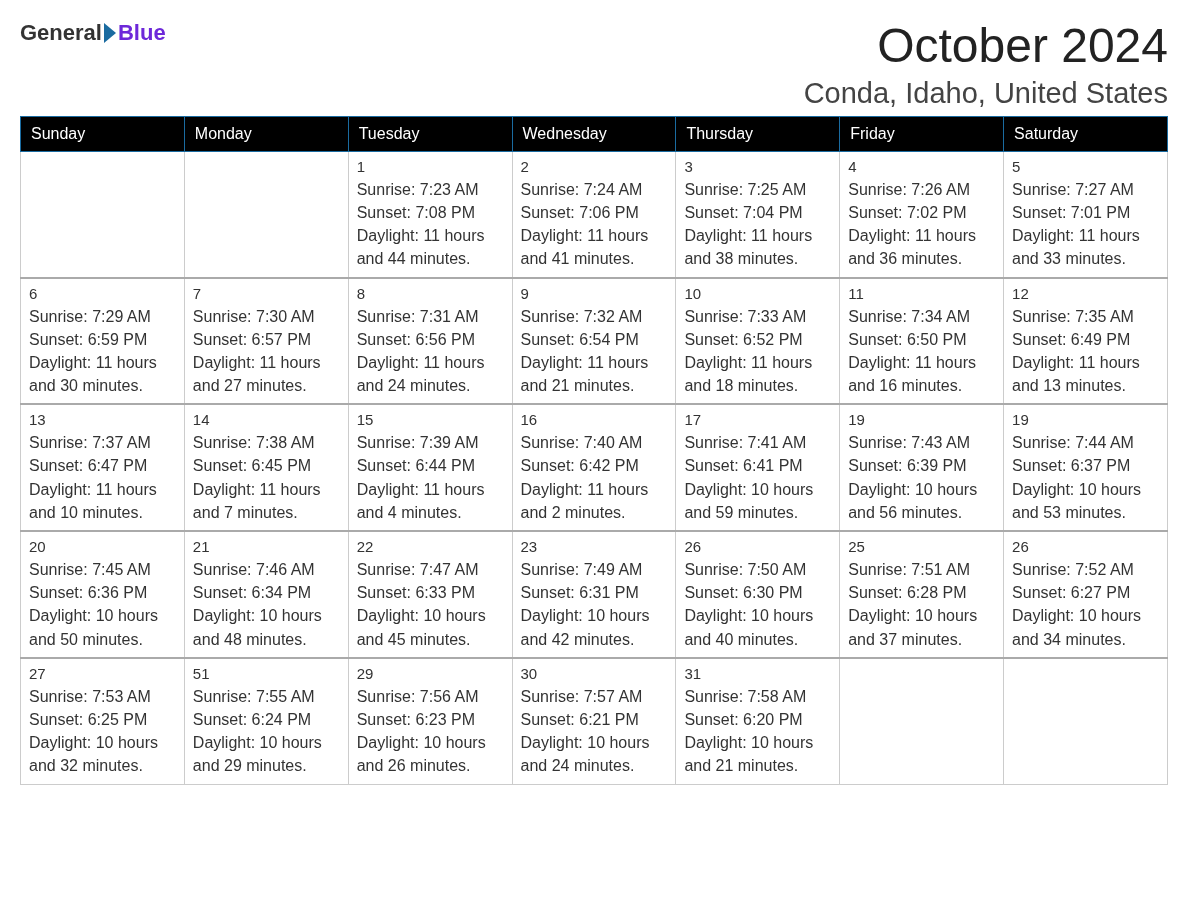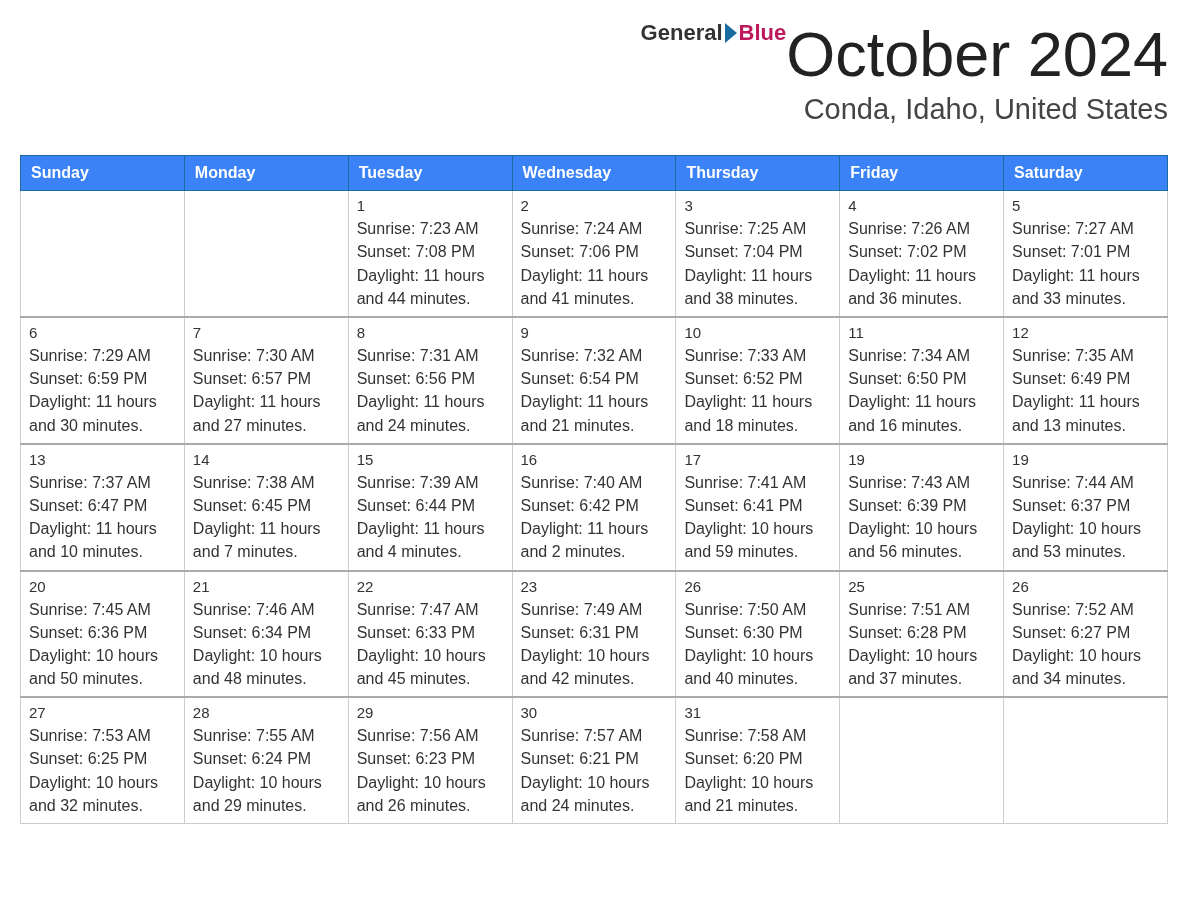--- a/index.html
+++ b/index.html
@@ -5,23 +5,23 @@
     * { box-sizing: border-box; margin: 0; padding: 0; }
     body {
       font-family: Arial, sans-serif;
       background: #fff;
       padding: 20px;
       width: 1188px;
       min-height: 918px;
     }
     .header-area {
       display: flex;
-      justify-content: flex-end;
+      justify-content: space-between;
       align-items: flex-start;
-      margin-bottom: 29px;
+      margin-bottom: 6px;
     }
     .logo-container {
       display: flex;
       flex-direction: column;
       align-items: flex-start;
     }
     .logo-text {
       display: flex;
       align-items: center;
       font-size: 22px;
@@ -35,48 +35,48 @@
     .logo-arrow {
       width: 0;
       height: 0;
       border-left: 12px solid #1a6ba0;
       border-top: 10px solid transparent;
       border-bottom: 10px solid transparent;
       margin: 0 2px;
       display: inline-block;
     }
     .logo-blue {
-      color: #be185d;
+      color: #6d28d9;
       font-weight: bold;
     }
     .title-area {
       text-align: right;
     }
     .month-title {
-      font-size: 63px;
+      font-size: 48px;
       font-weight: normal;
       color: #222;
       line-height: 1.1;
     }
     .location-title {
       font-size: 29px;
       color: #444;
       margin-top: 4px;
     }
     .calendar-table {
       width: 100%;
       border-collapse: collapse;
       border: 1px solid #ccc;
     }
     .calendar-table th {
-      background-color: #3b82f6;
+      background-color: #000000;
       color: #fff;
       padding: 8px 10px;
       font-size: 16px;
-      font-weight: bold;
+      font-weight: normal;
       text-align: left;
       border: 1px solid #1a6ba0;
     }
     .calendar-table td {
       vertical-align: top;
       padding: 6px 8px;
       border: 1px solid #ccc;
       font-size: 12.5px;
       color: #333;
       min-width: 160px;
@@ -245,21 +245,21 @@
           <span class="day-number">26</span>
           <div class="day-info">Sunrise: 7:52 AM<br>Sunset: 6:27 PM<br>Daylight: 10 hours and 34 minutes.</div>
         </td>
       </tr>
       <tr class="row-divider">
         <td>
           <span class="day-number">27</span>
           <div class="day-info">Sunrise: 7:53 AM<br>Sunset: 6:25 PM<br>Daylight: 10 hours and 32 minutes.</div>
         </td>
         <td>
-          <span class="day-number">28</span>
+          <span class="day-number">51</span>
           <div class="day-info">Sunrise: 7:55 AM<br>Sunset: 6:24 PM<br>Daylight: 10 hours and 29 minutes.</div>
         </td>
         <td>
           <span class="day-number">29</span>
           <div class="day-info">Sunrise: 7:56 AM<br>Sunset: 6:23 PM<br>Daylight: 10 hours and 26 minutes.</div>
         </td>
         <td>
           <span class="day-number">30</span>
           <div class="day-info">Sunrise: 7:57 AM<br>Sunset: 6:21 PM<br>Daylight: 10 hours and 24 minutes.</div>
         </td>

